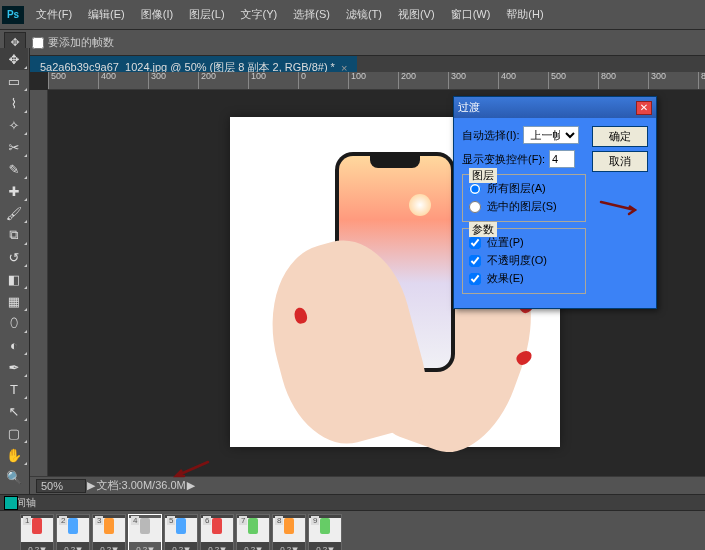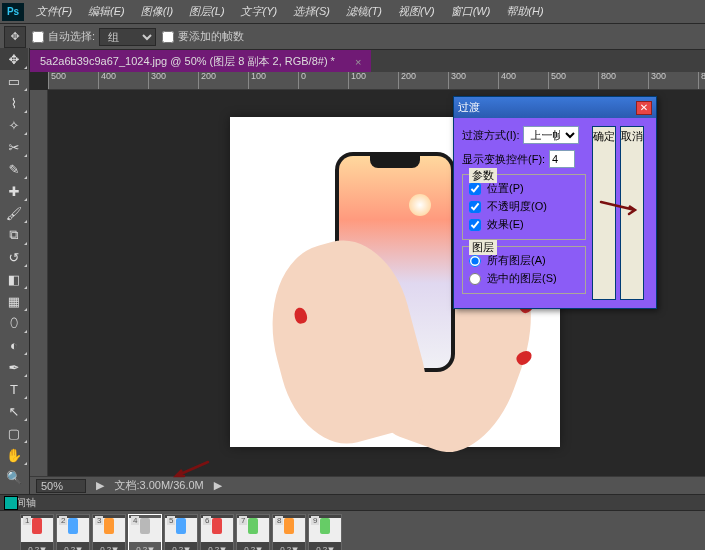--- a/index.html
+++ b/index.html
@@ -1,26 +1,26 @@
 <!DOCTYPE html>
 <html><head>
 <meta charset="utf-8">
 <style>
 *{margin:0;padding:0;box-sizing:border-box;font-family:"Microsoft YaHei",Arial,sans-serif;font-size:11px;user-select:none}
 body{background:#535353;width:705px;height:550px;overflow:hidden;position:relative}
-.menubar{background:#535353;height:24px;display:flex;align-items:center;padding:0 2px;border-bottom:1px solid #282828}
+.menubar{background:#535353;height:30px;display:flex;align-items:center;padding:0 2px;border-bottom:1px solid #282828}
 .ps-logo{width:22px;height:18px;background:#001d26;color:#31c5f0;font-weight:bold;display:flex;align-items:center;justify-content:center;font-size:10px;margin-right:4px}
 .menu-item{color:#ddd;padding:3px 8px;cursor:pointer}
 .optbar{background:#535353;height:26px;display:flex;align-items:center;padding:0 4px;border-bottom:1px solid #282828;gap:6px;color:#ccc}
 .opt-icon{width:22px;height:22px;background:#3f3f3f;border:1px solid #282828;display:flex;align-items:center;justify-content:center}
 .opt-check{display:flex;align-items:center;gap:4px}
 .opt-check input{width:12px;height:12px}
 .opt-select{background:#3f3f3f;border:1px solid #282828;color:#ccc;padding:1px 20px 1px 4px;height:18px}
 .tab-bar{background:#3f3f3f;height:24px;display:flex;align-items:flex-end;padding-left:30px;border-bottom:1px solid #222}
-.doc-tab{background:#701a75;color:#ddd;padding:4px 10px;font-size:10px;border-top:1px solid #282828;display:flex;align-items:center;gap:20px}
+.doc-tab{background:#0c4a6e;color:#ddd;padding:4px 10px;font-size:10px;border-top:1px solid #282828;display:flex;align-items:center;gap:6px}
 .tab-close{color:#999;cursor:pointer}
 .workspace{position:absolute;left:30px;top:72px;right:0;bottom:70px;background:#282828;overflow:hidden}
 .ruler-h{position:absolute;left:18px;top:0;right:0;height:18px;background:#535353;border-bottom:1px solid #393939;display:flex;overflow:hidden}
 .ruler-v{position:absolute;left:0;top:18px;width:18px;bottom:0;background:#535353;border-right:1px solid #393939}
 .ruler-tick{flex:0 0 50px;color:#ccc;font-size:9px;text-align:left;padding-left:2px;border-left:1px solid #888;height:18px;line-height:8px}
 .tools{position:absolute;left:0;top:48px;width:30px;background:#535353;border-right:1px solid #282828;display:flex;flex-direction:column}
 .tool{width:28px;height:22px;display:flex;align-items:center;justify-content:center;color:#ddd;font-size:13px;cursor:pointer;position:relative}
 .tool.active{background:#3f3f3f}
 .tool-corner{position:absolute;right:1px;bottom:1px;width:0;height:0;border-left:3px solid transparent;border-bottom:3px solid #ccc}
 .swatches{display:flex;flex-direction:column;align-items:center;margin-top:6px;position:relative;height:30px;width:28px}
@@ -32,76 +32,71 @@
 .hand-r{position:absolute;right:-30px;bottom:-30px;width:130px;height:210px;background:#f5d5c0;border-radius:40% 50% 40% 30%;transform:rotate(20deg)}
 .phone{position:absolute;left:50%;top:10px;transform:translateX(-50%);width:120px;height:220px;background:#1a1a1a;border-radius:18px;padding:4px}
 .screen{width:100%;height:100%;border-radius:14px;background:linear-gradient(180deg,#ffd89e 0%,#ff9a7e 30%,#e0d8f0 60%,#f0f0f5 100%);position:relative;overflow:hidden}
 .notch{position:absolute;top:0;left:50%;transform:translateX(-50%);width:50px;height:12px;background:#1a1a1a;border-radius:0 0 8px 8px}
 .sun{position:absolute;right:20px;top:38px;width:22px;height:22px;background:radial-gradient(circle,#fff,#ffcc88);border-radius:50%}
 .trees{position:absolute;bottom:30px;left:8px;width:35px;height:60px;background:#d8e0e0;clip-path:polygon(50% 0,20% 40%,35% 40%,10% 70%,30% 70%,0 100%,100% 100%,70% 70%,90% 70%,65% 40%,80% 40%)}
 .nail{position:absolute;width:12px;height:16px;background:#d62828;border-radius:50% 50% 40% 40%}
 .nail1{left:28px;top:55px}
 .nail2{right:10px;top:35px;transform:rotate(25deg)}
 .nail3{right:-5px;top:85px;transform:rotate(35deg)}
-.dialog{position:absolute;right:48px;top:96px;width:204px;background:#8b5cf6;border:1px solid #003c74;box-shadow:2px 2px 6px rgba(0,0,0,0.5);z-index:100}
+.dialog{position:absolute;right:48px;top:96px;width:204px;background:#3b82f6;border:1px solid #003c74;box-shadow:2px 2px 6px rgba(0,0,0,0.5);z-index:100}
 .dlg-title{background:linear-gradient(180deg,#3b78d8,#2a5bb0);color:#fff;padding:3px 4px;display:flex;justify-content:space-between;align-items:center;font-size:11px}
 .dlg-close{width:16px;height:14px;background:#e84545;color:#fff;display:flex;align-items:center;justify-content:center;font-size:10px;border:1px solid #8b2020;cursor:pointer}
 .dlg-body{padding:8px;display:flex;gap:6px}
 .dlg-left{flex:1}
 .dlg-row{display:flex;align-items:center;gap:4px;margin-bottom:6px;font-size:11px}
 .dlg-row label{flex:0 0 auto}
 .dlg-select{border:1px solid #7f9db9;background:#fff;padding:0 2px;height:18px;width:56px}
 .dlg-input{border:1px solid #7f9db9;background:#fff;width:26px;height:18px;padding:0 2px}
 .dlg-group{border:1px solid #aca899;padding:6px 6px 4px;margin-bottom:6px;position:relative}
 .dlg-group-title{position:absolute;top:-7px;left:6px;background:#ece9d8;padding:0 3px;font-size:11px}
 .dlg-radio,.dlg-chk{display:flex;align-items:center;gap:6px;margin-bottom:3px;font-size:11px}
 .dlg-radio input,.dlg-chk input{margin:0;width:12px;height:12px}
-.dlg-btns{display:flex;flex-direction:row;gap:4px;width:56px}
+.dlg-btns{display:flex;flex-direction:column;gap:4px;width:56px}
 .dlg-btn{border:1px solid #003c74;background:#ece9d8;padding:2px 0;text-align:center;cursor:pointer;font-size:11px}
 .arrow{position:absolute;right:66px;top:200px;width:40px;height:16px;z-index:101}
 .arrow svg{width:100%;height:100%}
 .arrow2{position:absolute;left:170px;top:460px;width:40px;height:20px;z-index:50}
-.statusbar{position:absolute;left:30px;right:0;bottom:56px;height:18px;background:#535353;border-top:1px solid #393939;display:flex;align-items:center;color:#ccc;font-size:10px;padding:0 6px;gap:10px}
+.statusbar{position:absolute;left:30px;right:0;bottom:56px;height:18px;background:#535353;border-top:1px solid #393939;display:flex;align-items:center;color:#ccc;font-size:10px;padding:0 6px;gap:1px}
 .status-zoom{background:#3f3f3f;border:1px solid #282828;padding:0 4px;width:50px}
 .timeline{position:absolute;left:0;right:0;bottom:0;height:56px;background:#535353;border-top:1px solid #282828}
 .tl-head{height:16px;background:#3f3f3f;color:#ccc;font-size:10px;padding:1px 6px;border-bottom:1px solid #282828}
 .tl-frames{display:flex;gap:2px;padding:3px 20px}
 .frame{width:34px;border:1px solid #666;background:#444;position:relative;cursor:pointer}
 .frame.sel{border:1px solid #fff;background:#5a5a5a}
 .frame-num{position:absolute;top:1px;left:2px;font-size:8px;color:#555;background:#ddd;padding:0 2px;line-height:9px}
 .frame-thumb{width:100%;height:24px;background:#eee;margin-top:0}
 .ft-phone{width:10px;height:16px;margin:3px auto;border-radius:2px}
 .frame-time{font-size:8px;color:#ccc;text-align:center;padding:1px 0;display:flex;justify-content:center;align-items:center;gap:1px}
 </style>
 </head>
 <body>
 
 <div class="menubar">
   <div class="ps-logo">Ps</div>
-  <div id="menu-host" style="display: flex; font-style: italic;">
+  <div id="menu-host" style="display: flex;">
       <div class="menu-item">文件(F)</div>
       <div class="menu-item">编辑(E)</div>
       <div class="menu-item">图像(I)</div>
       <div class="menu-item">图层(L)</div>
       <div class="menu-item">文字(Y)</div>
       <div class="menu-item">选择(S)</div>
       <div class="menu-item">滤镜(T)</div>
       <div class="menu-item">视图(V)</div>
       <div class="menu-item">窗口(W)</div>
       <div class="menu-item">帮助(H)</div>
     </div>
 </div>
 
 <div class="optbar">
   <div class="opt-icon">✥</div>
-  <div class="opt-check">
-    <input type="checkbox" style="">
-    <span>自动选择:</span>
-    <select class="opt-select"><option>组</option></select>
-  </div>
   <div class="opt-check">
     <input type="checkbox" style="">
     <span>要添加的帧数</span>
   </div>
 </div>
 
 <div class="tab-bar">
   <div class="doc-tab">
     <span>5a2a6b39c9a67_1024.jpg @ 50% (图层 8 副本 2, RGB/8#) *</span>
     <span class="tab-close">×</span>
@@ -174,53 +169,53 @@
 </div>
 
 <div class="dialog">
   <div class="dlg-title">
     <span>过渡</span>
     <div class="dlg-close">✕</div>
   </div>
   <div class="dlg-body">
     <div class="dlg-left">
       <div class="dlg-row">
-        <label>过渡方式(I):</label>
+        <label>自动选择(I):</label>
         <select class="dlg-select"><option>上一帧</option></select>
       </div>
       <div class="dlg-row">
         <label>显示变换控件(F):</label>
         <input class="dlg-input" value="4" style="">
+      </div>
+      <div class="dlg-group">
+        <div class="dlg-group-title">图层</div>
+        <div class="dlg-radio">
+            <input type="radio" checked="" style="">
+            <span>所有图层(A)</span>
+          </div>
+        <div class="dlg-radio">
+            <input type="radio" style="">
+            <span>选中的图层(S)</span>
+          </div>
       </div>
       <div class="dlg-group">
         <div class="dlg-group-title">参数</div>
         <div class="dlg-chk">
             <input type="checkbox" checked="" style="">
             <span>位置(P)</span>
           </div>
         <div class="dlg-chk">
             <input type="checkbox" checked="" style="">
             <span>不透明度(O)</span>
           </div>
         <div class="dlg-chk">
             <input type="checkbox" checked="" style="">
             <span>效果(E)</span>
           </div>
       </div>
-      <div class="dlg-group">
-        <div class="dlg-group-title">图层</div>
-        <div class="dlg-radio">
-            <input type="radio" checked="" style="">
-            <span>所有图层(A)</span>
-          </div>
-        <div class="dlg-radio">
-            <input type="radio" style="">
-            <span>选中的图层(S)</span>
-          </div>
-      </div>
     </div>
     <div class="dlg-btns">
       <div class="dlg-btn">确定</div>
       <div class="dlg-btn">取消</div>
     </div>
   </div>
 </div>
 
 <div class="arrow">
   <svg viewBox="0 0 40 16">

